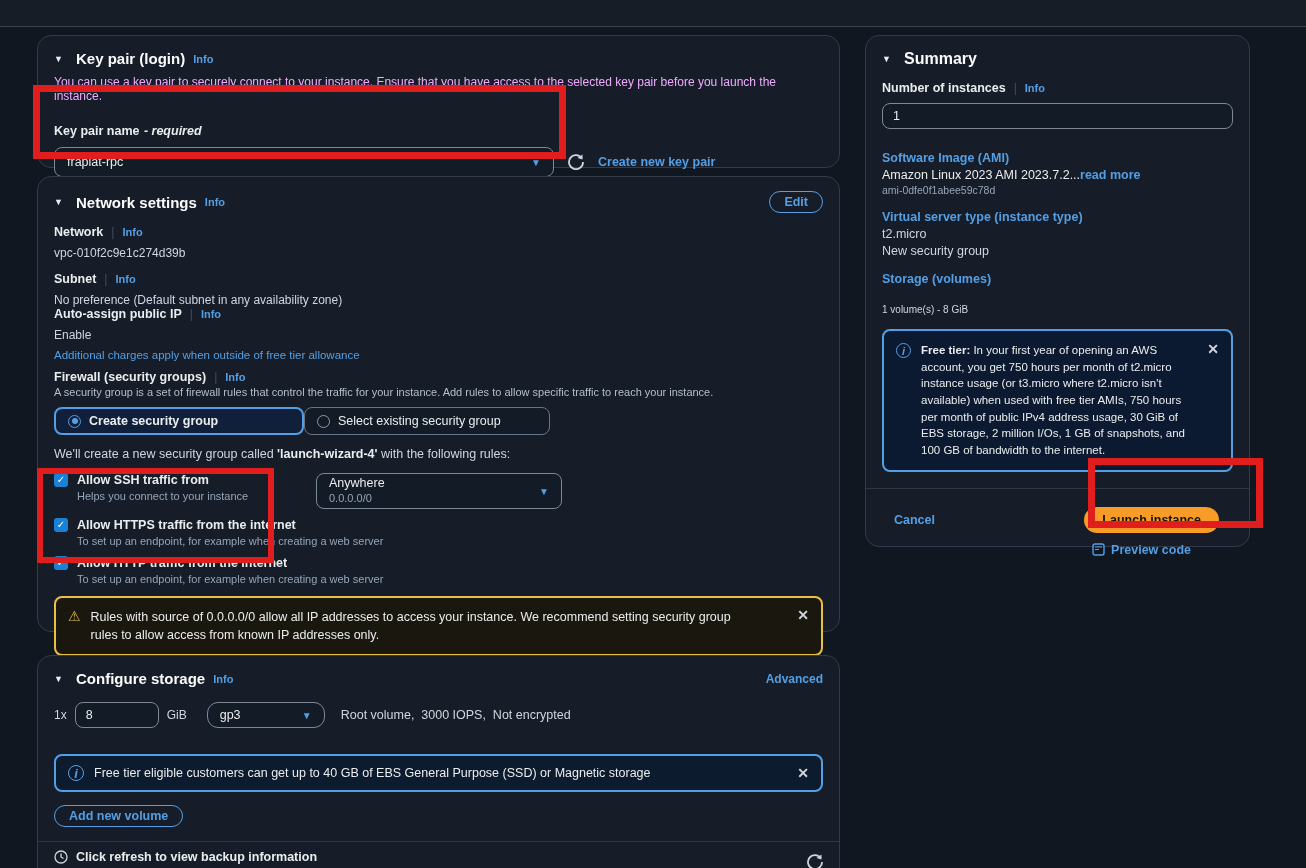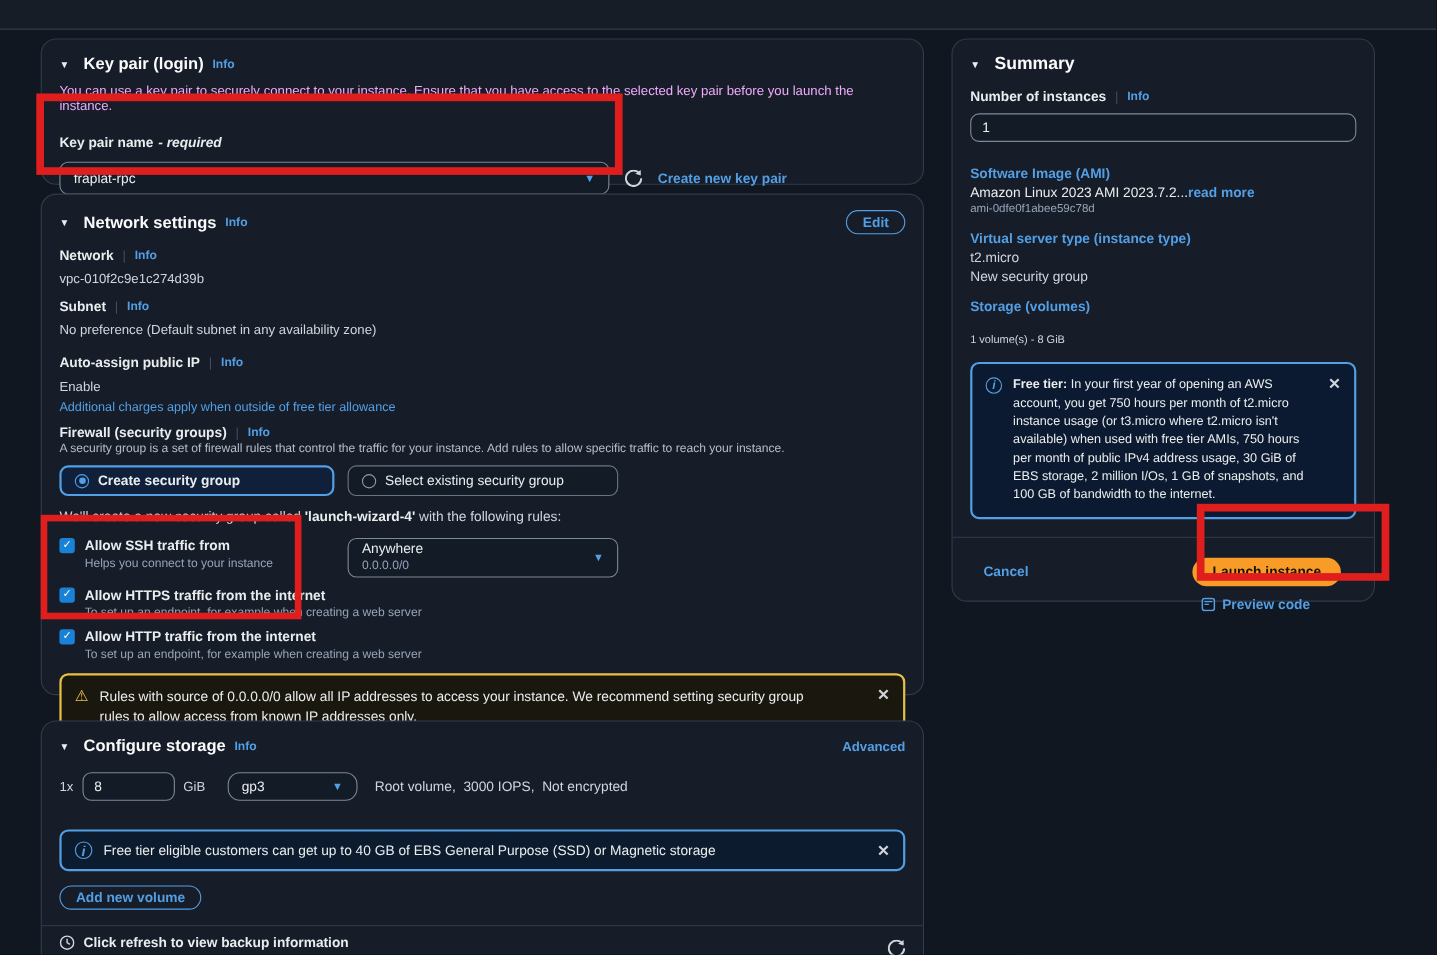--- a/index.html
+++ b/index.html
@@ -132,37 +132,37 @@
     </div>
     <div class="value" style="margin-top:7px;">vpc-010f2c9e1c274d39b</div>
 
     <div class="label-row" style="margin-top:12px;">
       <span class="label">Subnet</span>
       <span class="vbar">|</span>
       <span class="info-link">Info</span>
     </div>
     <div class="value" style="margin-top:7px;">No preference (Default subnet in any availability zone)</div>
 
-    <div class="label-row" style="margin-top:16px;">
+    <div class="label-row" style="margin-top:0;">
       <span class="label">Auto-assign public IP</span>
       <span class="vbar">|</span>
       <span class="info-link">Info</span>
     </div>
     <div class="value" style="margin-top:7px;">Enable</div>
 
     <div style="margin-top:7px; font-size:11.5px; color:#539fe5;">Additional charges apply when outside of free tier allowance</div>
 
     <div class="label-row" style="margin-top:9px;">
       <span class="label">Firewall (security groups)</span>
       <span class="vbar">|</span>
       <span class="info-link">Info</span>
     </div>
     <div class="sub" style="margin-top:2px; font-size:11px; color:#b3bfcc;">A security group is a set of firewall rules that control the traffic for your instance. Add rules to allow specific traffic to reach your instance.</div>
 
-    <div style="display:flex; gap:12px; margin-top:9px;">
+    <div style="display:flex; margin-top:9px;">
       <div class="radio-tile selected" style="width:250px;">
         <span class="radio-dot on"></span>
         <span>Create security group</span>
       </div>
       <div class="radio-tile" style="width:246px; font-weight:normal;">
         <span class="radio-dot"></span>
         <span>Select existing security group</span>
       </div>
     </div>
 

